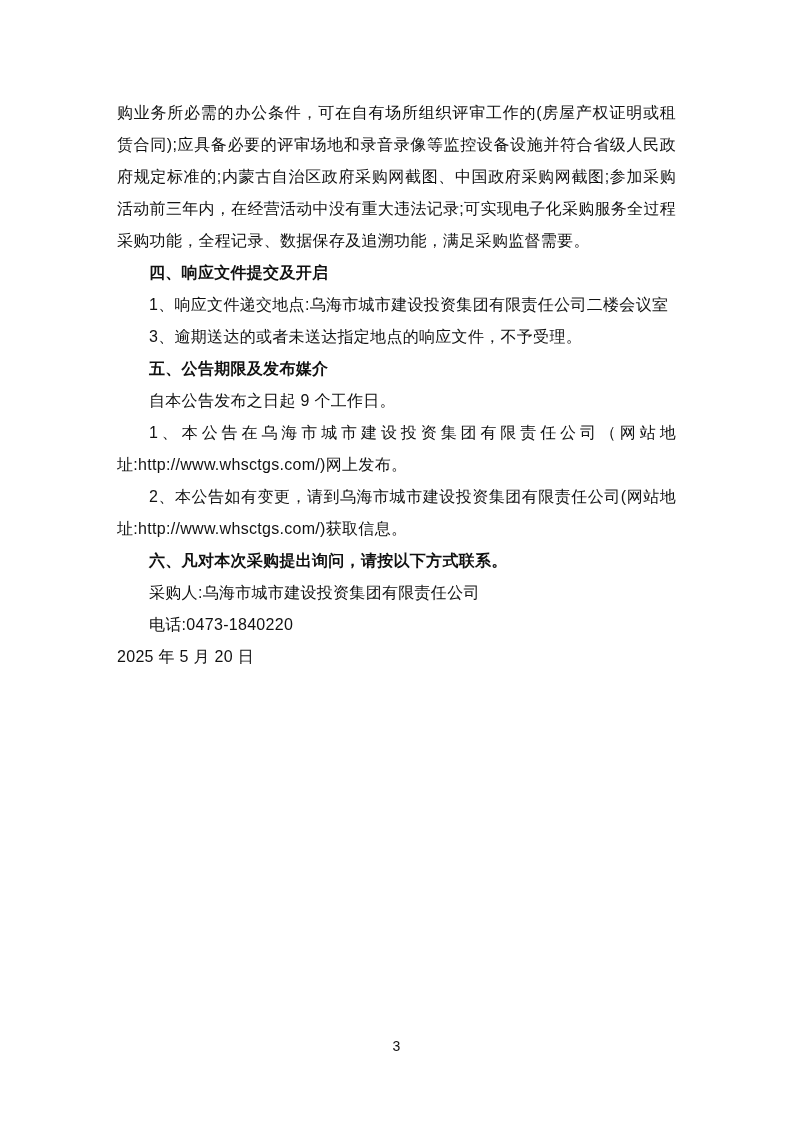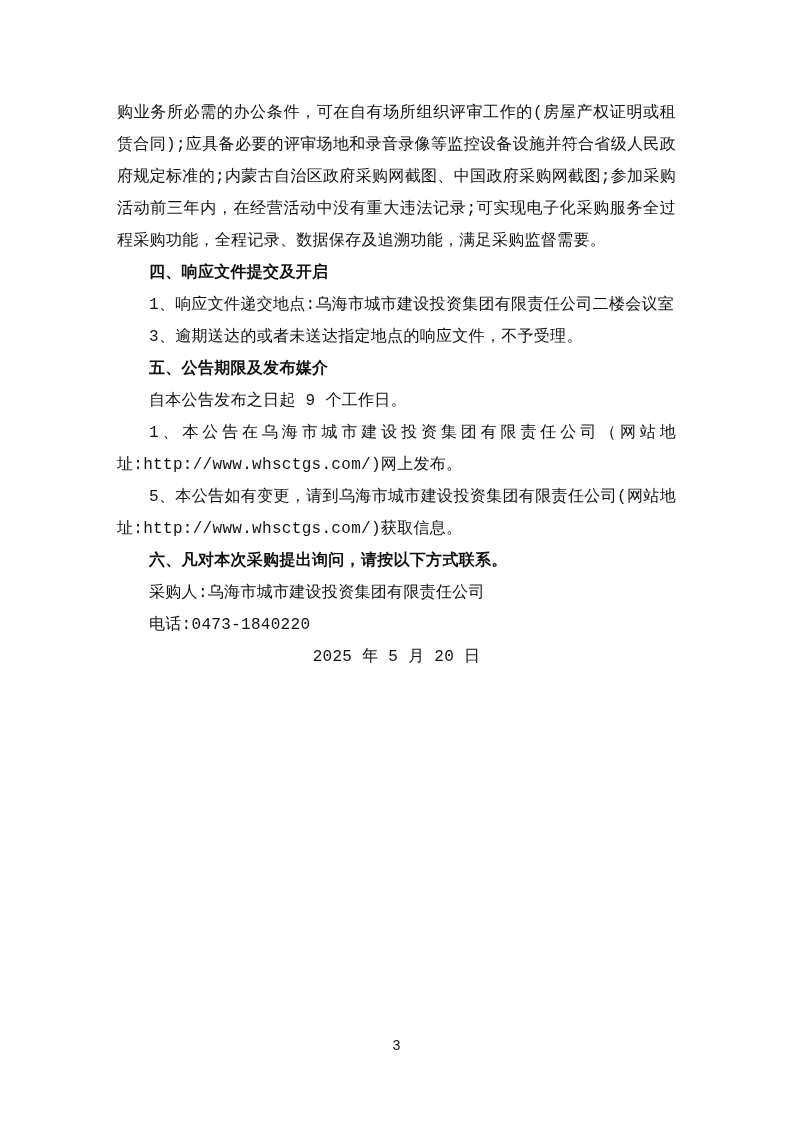--- a/index.html
+++ b/index.html
@@ -7,21 +7,21 @@
     margin: 0;
     padding: 0;
     background: #ffffff;
   }
   .page {
     position: relative;
     width: 793px;
     height: 1122px;
     background: #ffffff;
     color: #000000;
-    font-family: Liberation Mono, monospace;
+    font-family: Liberation Sans, sans-serif;
     overflow: hidden;
   }
   .content {
     position: absolute;
     top: 97px;
     left: 117px;
     width: 559px;
   }
   .content p {
     margin: 0;
@@ -41,21 +41,21 @@
   }
   .p-item {
     text-indent: 32px;
   }
   .p-body-indent {
     text-indent: 32px;
     text-align: justify;
     text-justify: inter-ideograph;
   }
   .p-right {
-    text-align: center;
+    text-align: left;
   }
   .page-number {
     position: absolute;
     top: 1036px;
     left: 0;
     width: 100%;
     text-align: center;
     font-size: 14px;
     line-height: 20px;
     color: #111111;
@@ -66,20 +66,20 @@
 
 <div class="page">
   <div class="content">
     <p class="p-body">购业务所必需的办公条件，可在自有场所组织评审工作的(房屋产权证明或租赁合同);应具备必要的评审场地和录音录像等监控设备设施并符合省级人民政府规定标准的;内蒙古自治区政府采购网截图、中国政府采购网截图;参加采购活动前三年内，在经营活动中没有重大违法记录;可实现电子化采购服务全过程采购功能，全程记录、数据保存及追溯功能，满足采购监督需要。</p>
     <p class="p-heading">四、响应文件提交及开启</p>
     <p class="p-item">1、响应文件递交地点:乌海市城市建设投资集团有限责任公司二楼会议室</p>
     <p class="p-item">3、逾期送达的或者未送达指定地点的响应文件，不予受理。</p>
     <p class="p-heading">五、公告期限及发布媒介</p>
     <p class="p-item">自本公告发布之日起 9 个工作日。</p>
     <p class="p-body-indent">1、本公告在乌海市城市建设投资集团有限责任公司（网站地址:http://www.whsctgs.com/)网上发布。</p>
-    <p class="p-body-indent">5、本公告如有变更，请到乌海市城市建设投资集团有限责任公司(网站地址:http://www.whsctgs.com/)获取信息。</p>
+    <p class="p-body-indent">2、本公告如有变更，请到乌海市城市建设投资集团有限责任公司(网站地址:http://www.whsctgs.com/)获取信息。</p>
     <p class="p-heading">六、凡对本次采购提出询问，请按以下方式联系。</p>
     <p class="p-item">采购人:乌海市城市建设投资集团有限责任公司</p>
     <p class="p-item">电话:0473-1840220</p>
     <p class="p-right">2025 年 5 月 20 日</p>
   </div>
   <div class="page-number">3</div>
 </div>
 
 </body></html>

